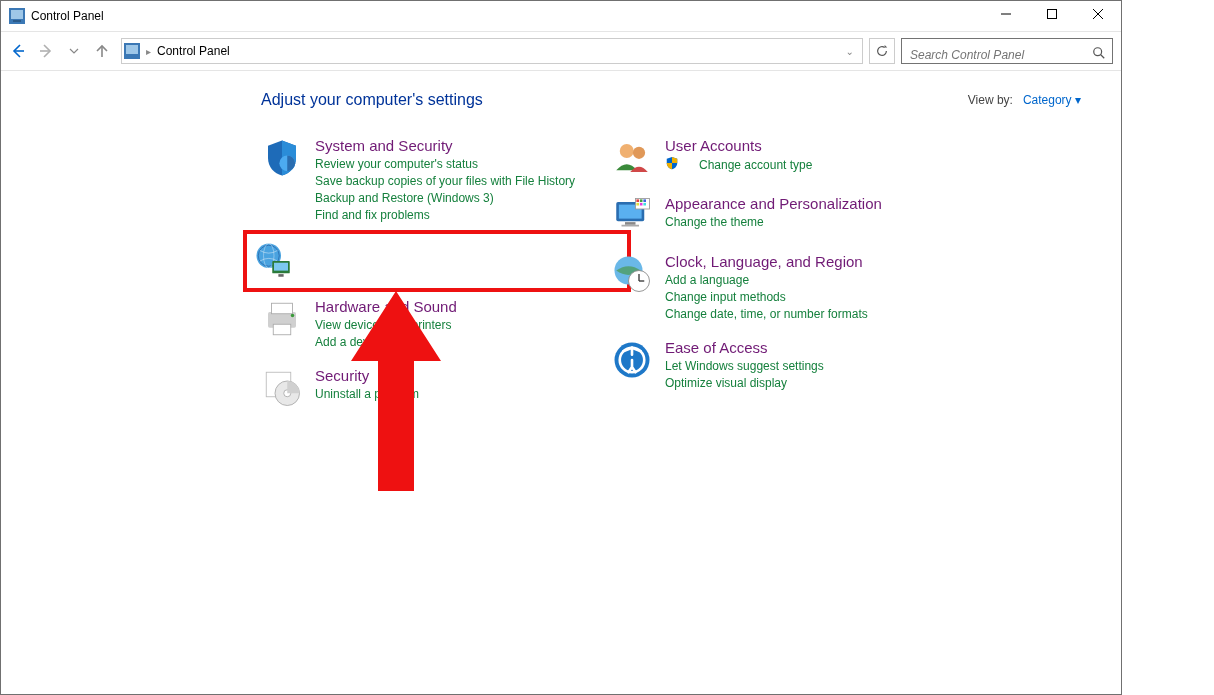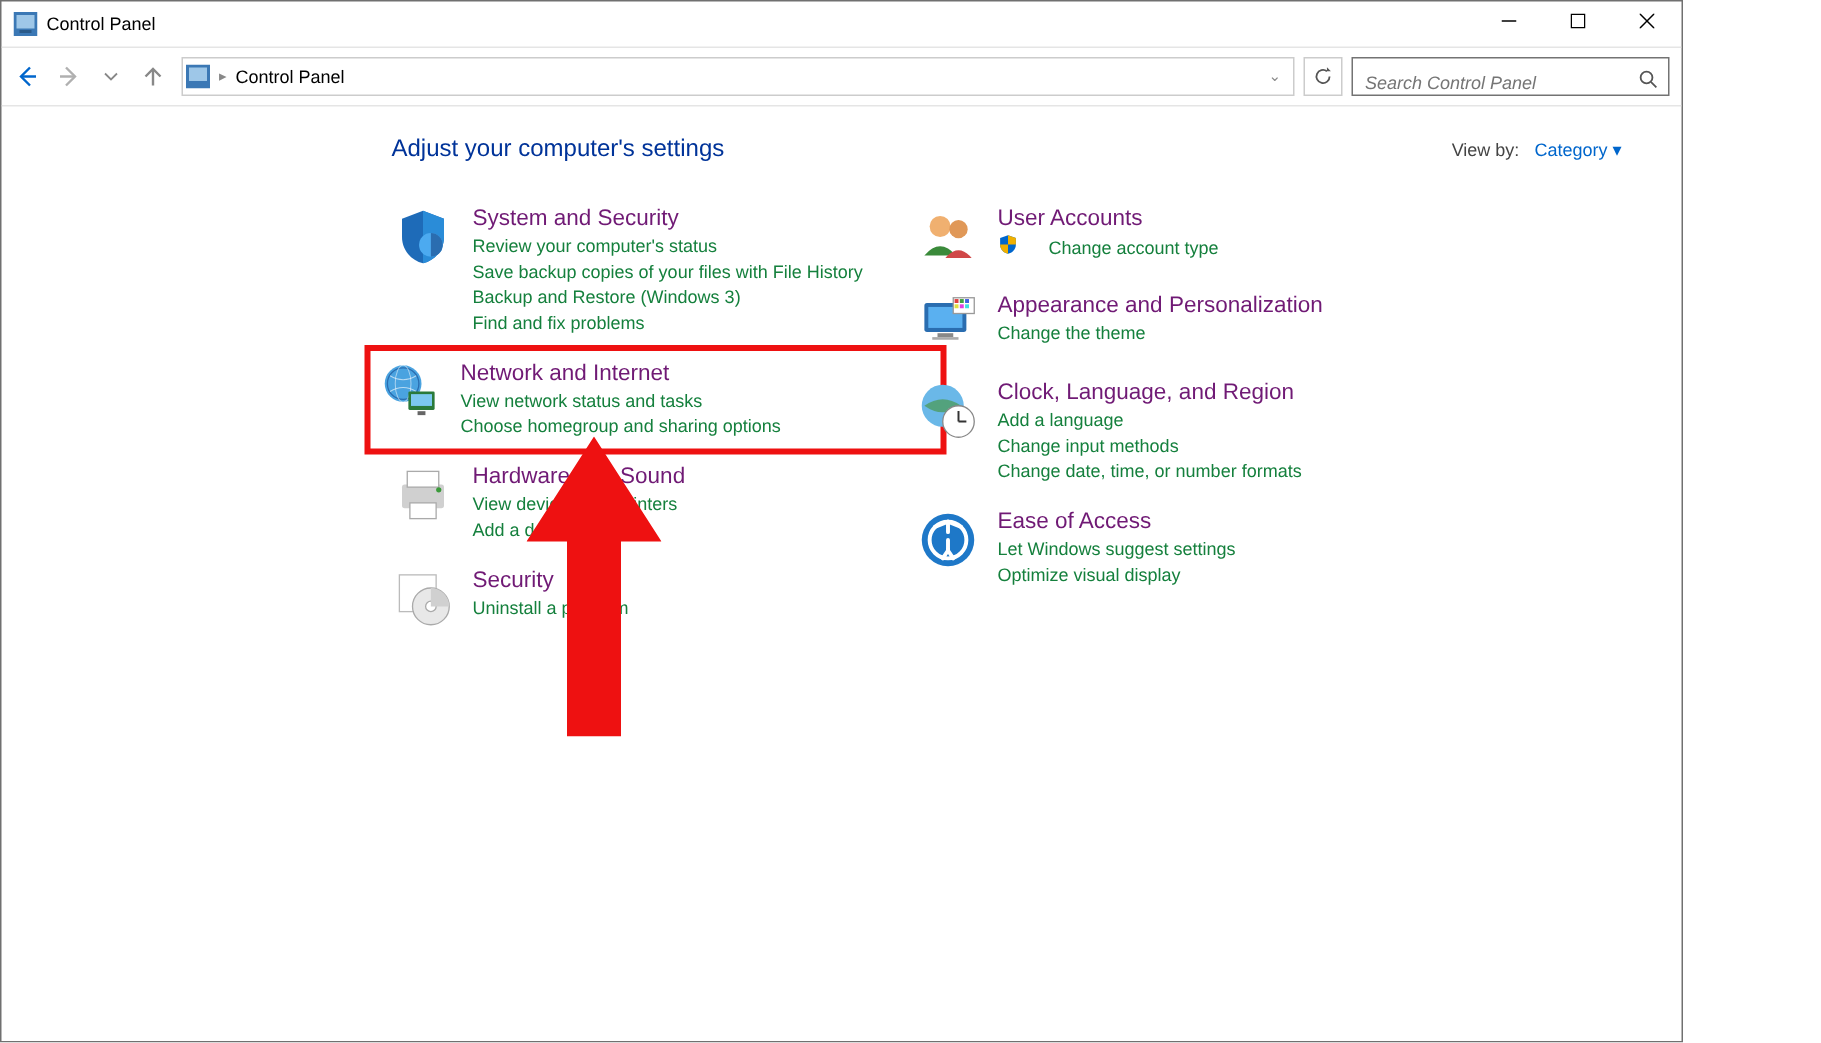--- a/index.html
+++ b/index.html
@@ -158,25 +158,20 @@
             <svg viewBox="0 0 48 48">
                 <circle cx="18" cy="18" r="14" fill="#4aa3e0"></circle>
                 <path d="M6 18 a12 12 0 0 0 24 0 a12 12 0 0 0 -24 0" fill="none" stroke="#2a6db0" stroke-width="1"></path>
                 <path d="M8 12 q10 6 20 0 M8 24 q10 -6 20 0" fill="none" stroke="#fff" stroke-width="0.8" opacity="0.6"></path>
                 <ellipse cx="18" cy="18" rx="6" ry="14" fill="none" stroke="#fff" stroke-width="0.8" opacity="0.5"></ellipse>
                 <rect x="22" y="24" width="20" height="14" rx="1" fill="#2a7a3a"></rect>
                 <rect x="24" y="26" width="16" height="9" fill="#7cc8f0"></rect>
                 <rect x="29" y="39" width="6" height="3" fill="#666"></rect>
               </svg>
           </span>
-          <div class="cbody">
-            <div class="ctitle">Network and Internet</div>
-            <a class="clink">View network status and tasks</a>
-            <a class="clink">Choose homegroup and sharing options</a>
-          </div>
         </div>
 
         <div class="cat">
           <span class="cico">
             <svg viewBox="0 0 48 48">
                 <rect x="8" y="16" width="32" height="18" rx="2" fill="#d0d0d0"></rect>
                 <rect x="12" y="6" width="24" height="12" fill="#fff" stroke="#aaa"></rect>
                 <rect x="14" y="30" width="20" height="12" fill="#fff" stroke="#aaa"></rect>
                 <circle cx="36" cy="20" r="2" fill="#3a9a3a"></circle>
               </svg>

